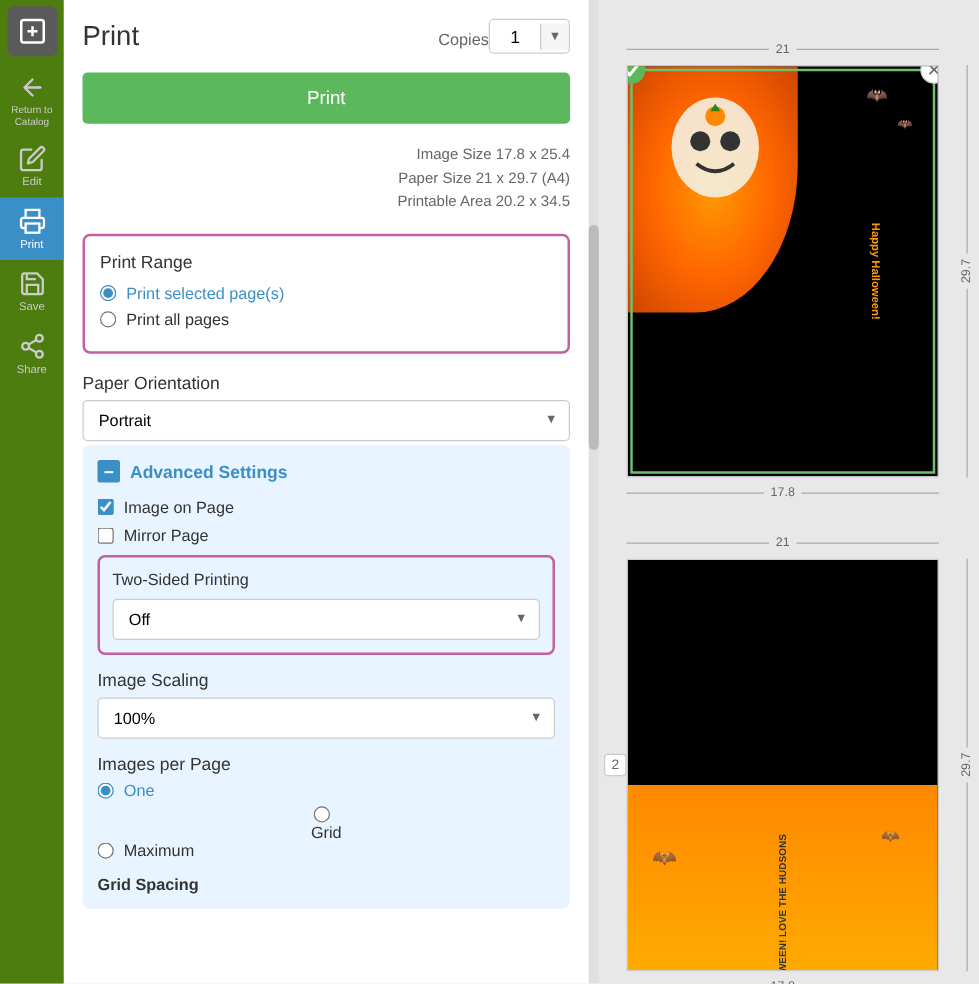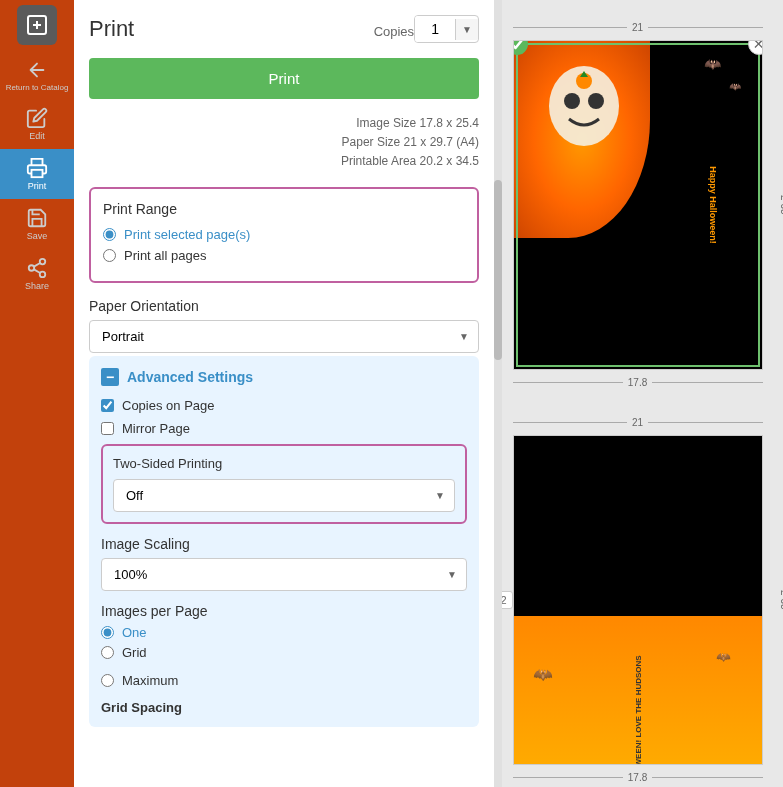--- a/index.html
+++ b/index.html
@@ -1,21 +1,21 @@
 <!DOCTYPE html>
 <html><head>
   <meta charset="utf-8">
   <style>
     * { box-sizing: border-box; margin: 0; padding: 0; }
     body { font-family: Arial, sans-serif; background: #f0f0f0; display: flex; width: 783px; height: 787px; overflow: hidden; }
 
     
     .sidebar {
-      width: 74px;
-      background: #c2410c;
+      width: 51px;
+      background: #4d7c0f;
       display: flex;
       flex-direction: column;
       align-items: center;
       padding-top: 5px;
       flex-shrink: 0;
     }
     .sidebar-logo {
       width: 40px;
       height: 40px;
       background: #5a5a5a;
@@ -266,21 +266,21 @@
       color: #333;
       margin-top: 8px;
       font-weight: bold;
     }
 
     
     .right-panel {
       flex: 1;
       background: #e8e8e8;
       overflow-y: auto;
-      padding: 15px 20px;
+      padding: 27px 20px;
       display: flex;
       flex-direction: column;
       align-items: center;
       gap: 15px;
     }
     .card1-bg {
       background: black;
       width: 100%;
       height: 100%;
       position: relative;
@@ -457,21 +457,21 @@
 
     
     <div class="advanced-section">
       <div class="advanced-header">
         <div class="advanced-icon">−</div>
         <span class="advanced-title">Advanced Settings</span>
       </div>
 
       <label class="checkbox-option">
         <input type="checkbox" checked="" style="">
-        <span>Copies on Page</span>
+        <span>Image on Page</span>
       </label>
 
       <label class="checkbox-option">
         <input type="checkbox" style="">
         <span>Mirror Page</span>
       </label>
 
       <div class="two-sided-box">
         <div class="two-sided-label">Two-Sided Printing</div>
         <div class="select-wrapper">
@@ -494,21 +494,21 @@
           <span class="select-arrow">▼</span>
         </div>
       </div>
 
       <div class="images-per-page">
         <div class="section-label">Images per Page</div>
         <label class="radio-option-dark radio-option-blue" style="display:flex;align-items:center;margin-bottom:5px;color:#3a8fc7;font-size:13px;">
           <input type="radio" name="images_per_page" checked="" style="margin-right: 8px; accent-color: rgb(58, 143, 199);">
           <span>One</span>
         </label>
-        <label class="radio-option-dark" style="display:flex;align-items:center;margin-bottom:13px;font-size:13px;color:#333;">
+        <label class="radio-option-dark" style="display:flex;align-items:center;margin-bottom:0;font-size:13px;color:#333;flex-direction:column;">
           <input type="radio" name="images_per_page" style="margin-right: 8px; accent-color: rgb(58, 143, 199);">
           <span>Grid</span>
         </label>
         <label class="radio-option-dark" style="display:flex;align-items:center;margin-bottom:5px;font-size:13px;color:#333;">
           <input type="radio" name="images_per_page" style="margin-right: 8px; accent-color: rgb(58, 143, 199);">
           <span>Maximum</span>
         </label>
       </div>
 
       <div class="grid-spacing-label">Grid Spacing</div>

